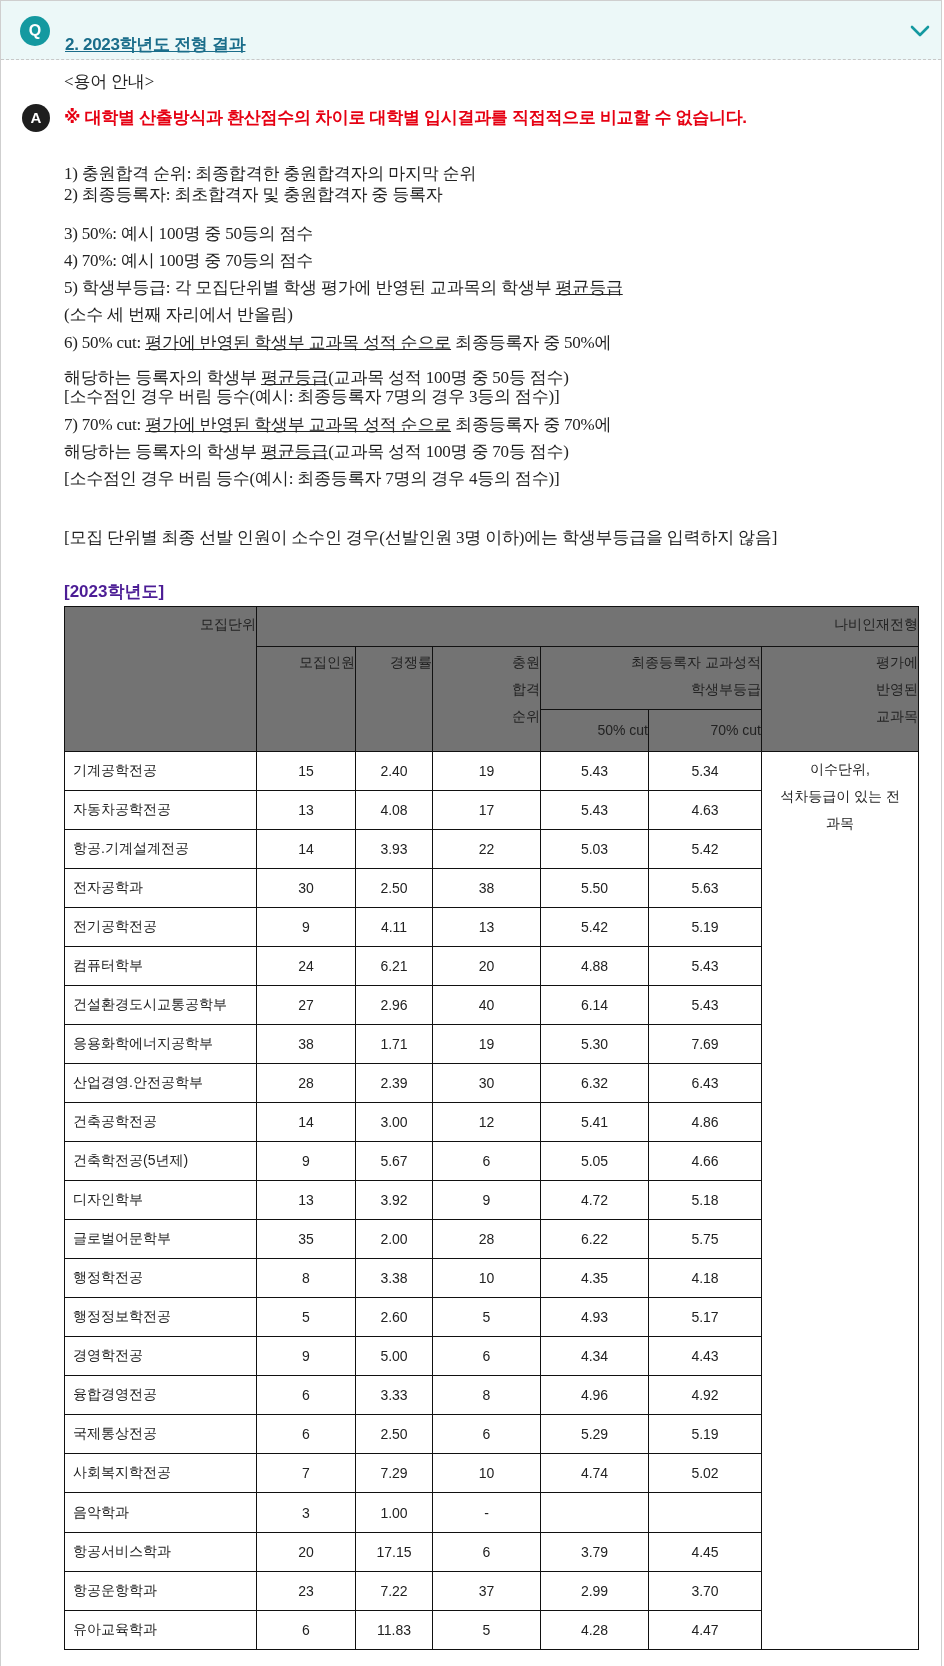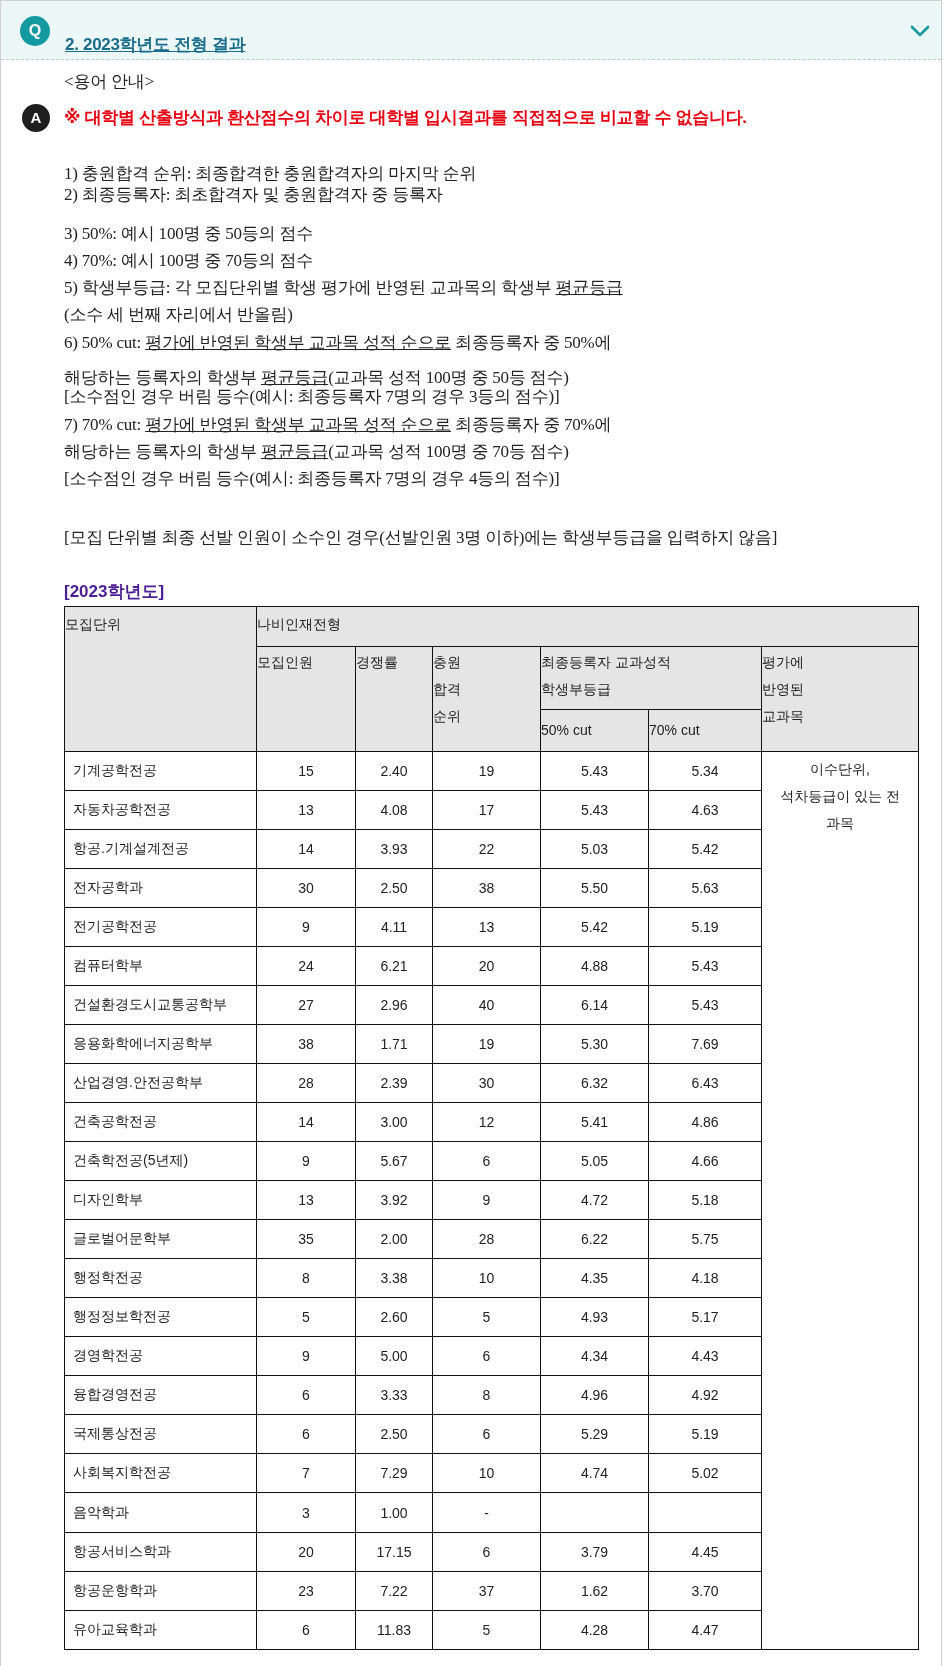--- a/index.html
+++ b/index.html
@@ -9,21 +9,21 @@
     .qbadge { position:absolute; left:19px; top:15px; width:30px; height:30px; border-radius:50%; background:#1499a0; color:#fff; font-weight:bold; font-size:16px; line-height:30px; text-align:center; }
     .qtitle { position:absolute; left:64px; top:18px; font-size:17px; font-weight:bold; color:#1a6d8a; text-decoration:underline; letter-spacing:-0.3px; cursor:pointer;margin-top:14px; }
     .chev { position:absolute; left:908px; top:22px; width:22px; height:16px; cursor:pointer; }
     .abadge { position:absolute; left:22px; top:104px; width:28px; height:28px; border-radius:50%; background:#1e1e1e; color:#fff; font-weight:bold; font-size:15px; line-height:28px; text-align:center; }
     .line { position:absolute; left:64px; font-size:17px; color:#222; white-space:nowrap; letter-spacing:-0.2px;font-family:Liberation Serif, serif; }
     .warn { position:absolute; left:64px; top:106px; font-size:17px; font-weight:bold; color:#e60012; white-space:nowrap; letter-spacing:-0.3px; }
     .u { text-decoration:underline; }
     .tbltitle { position:absolute; left:64px; top:580px; font-size:17px; font-weight:bold; color:#4c1d95; }
     table.res { position:absolute; left:64px; top:606px; border-collapse:collapse; table-layout:fixed; width:854px; font-size:14px; color:#222; }
     table.res td, table.res th { border:1px solid #111; padding:0; font-weight:normal; }
-    table.res th { background:#e5e5e5; vertical-align:top; text-align:left; line-height:27px;margin-top:11px; }
+    table.res th { background:#737373; vertical-align:top; text-align:right; line-height:27px;margin-top:11px; }
     table.res td { height:38px; text-align:center; vertical-align:middle; }
     table.res td.name { text-align:left; padding-left:8px; }
     table.res td.subj { vertical-align:top; line-height:27px; padding-top:4px; }
   </style>
 </head>
 <body>
 
 <div class="frame"></div>
 
 <div class="qbar">
@@ -266,21 +266,21 @@
         <td>17.15</td>
         <td>6</td>
         <td>3.79</td>
         <td>4.45</td>
       </tr>
       <tr style="height: 36px;">
         <td class="name">항공운항학과</td>
         <td>23</td>
         <td>7.22</td>
         <td>37</td>
-        <td>1.62</td>
+        <td>2.99</td>
         <td>3.70</td>
       </tr>
       <tr style="height: 38px;">
         <td class="name">유아교육학과</td>
         <td>6</td>
         <td>11.83</td>
         <td>5</td>
         <td>4.28</td>
         <td>4.47</td>
       </tr>

